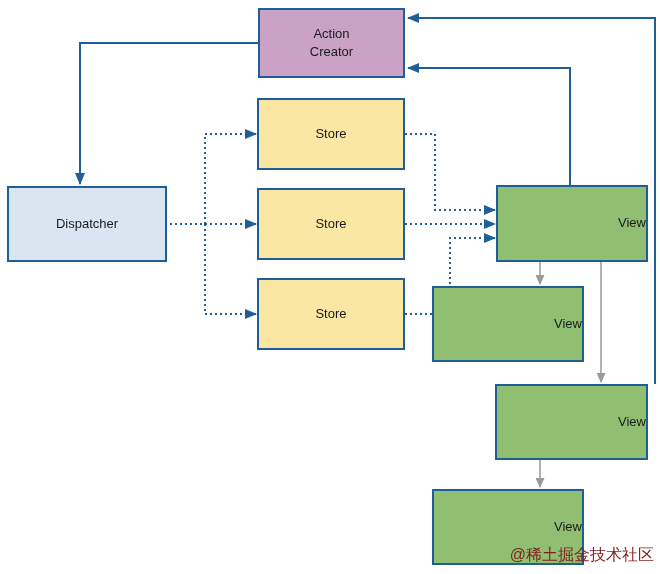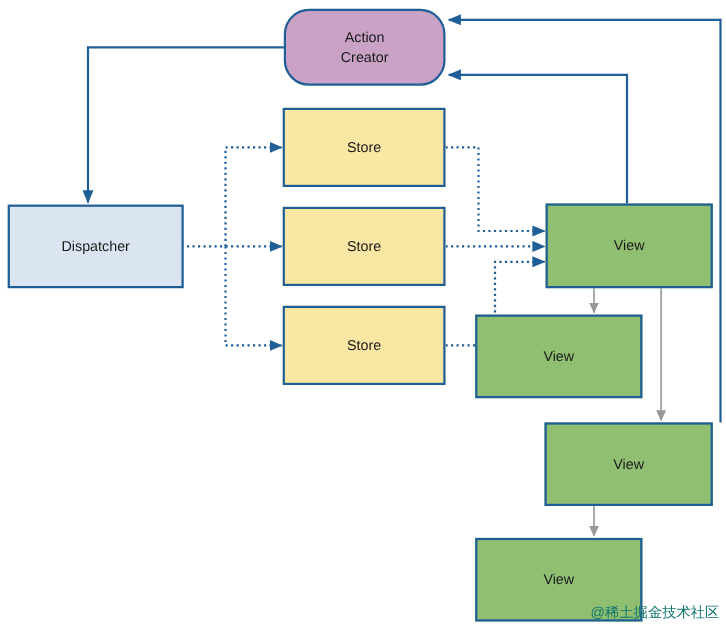--- a/index.html
+++ b/index.html
@@ -9,31 +9,31 @@
   .edge-solid  { stroke:var(--arrow-blue,#1f5e97); stroke-width:2; fill:none; }
   .edge-dotted { stroke:var(--arrow-blue,#1f5e97); stroke-width:2; fill:none; stroke-dasharray:2 3; }
   .edge-gray   { stroke:var(--arrow-gray,#999999); stroke-width:1.5; fill:none; }
   .node { position:absolute; border:2px solid var(--border,#1f5e97);
           display:flex; align-items:center; justify-content:center;
           font-size:13px; color:#1a1a1a; }
   .label { white-space:pre-line; text-align:center; line-height:1.4; }
   .action     { background:var(--action-creator-fill,#c9a2c6); }
   .store      { background:var(--store-fill,#fbe7a4);justify-content:center; }
   .dispatcher { background:var(--dispatcher-fill,#dbe5f1); }
-  .view       { background:var(--view-fill,#90bf72); }
-  #n-action     { left:258px; top:8px;   width:147px; height:70px;border-radius:23px; }
+  .view       { background:var(--view-fill,#90bf72);justify-content:flex-end; }
+  #n-action     { left:258px; top:8px;   width:147px; height:70px; }
   #n-store1     { left:257px; top:98px;  width:148px; height:72px; }
   #n-store2     { left:257px; top:188px; width:148px; height:72px; }
   #n-store3     { left:257px; top:278px; width:148px; height:72px; }
   #n-dispatcher { left:7px;   top:186px; width:160px; height:76px; }
   #n-view1      { left:496px; top:185px; width:152px; height:77px; }
   #n-view2      { left:432px; top:286px; width:152px; height:76px; }
   #n-view3      { left:495px; top:384px; width:153px; height:76px; }
   #n-view4      { left:432px; top:489px; width:152px; height:76px; }
-  .watermark { position:absolute; right:6px; bottom:8px; color:#0f766e; font-size:13px; }
+  .watermark { position:absolute; right:6px; bottom:8px; color:#7f1d1d; font-size:16px; }
 </style>
 </head>
 <body>
 
 <div class="canvas">
 
   <svg class="edges" width="660" height="574" viewBox="0 0 660 574" xmlns="http://www.w3.org/2000/svg">
     <defs>
       <marker id="ab" markerUnits="userSpaceOnUse" markerWidth="12" markerHeight="10" refX="11" refY="5" orient="auto">
         <path d="M0,0 L12,5 L0,10 Z" fill="#1f5e97"></path>

